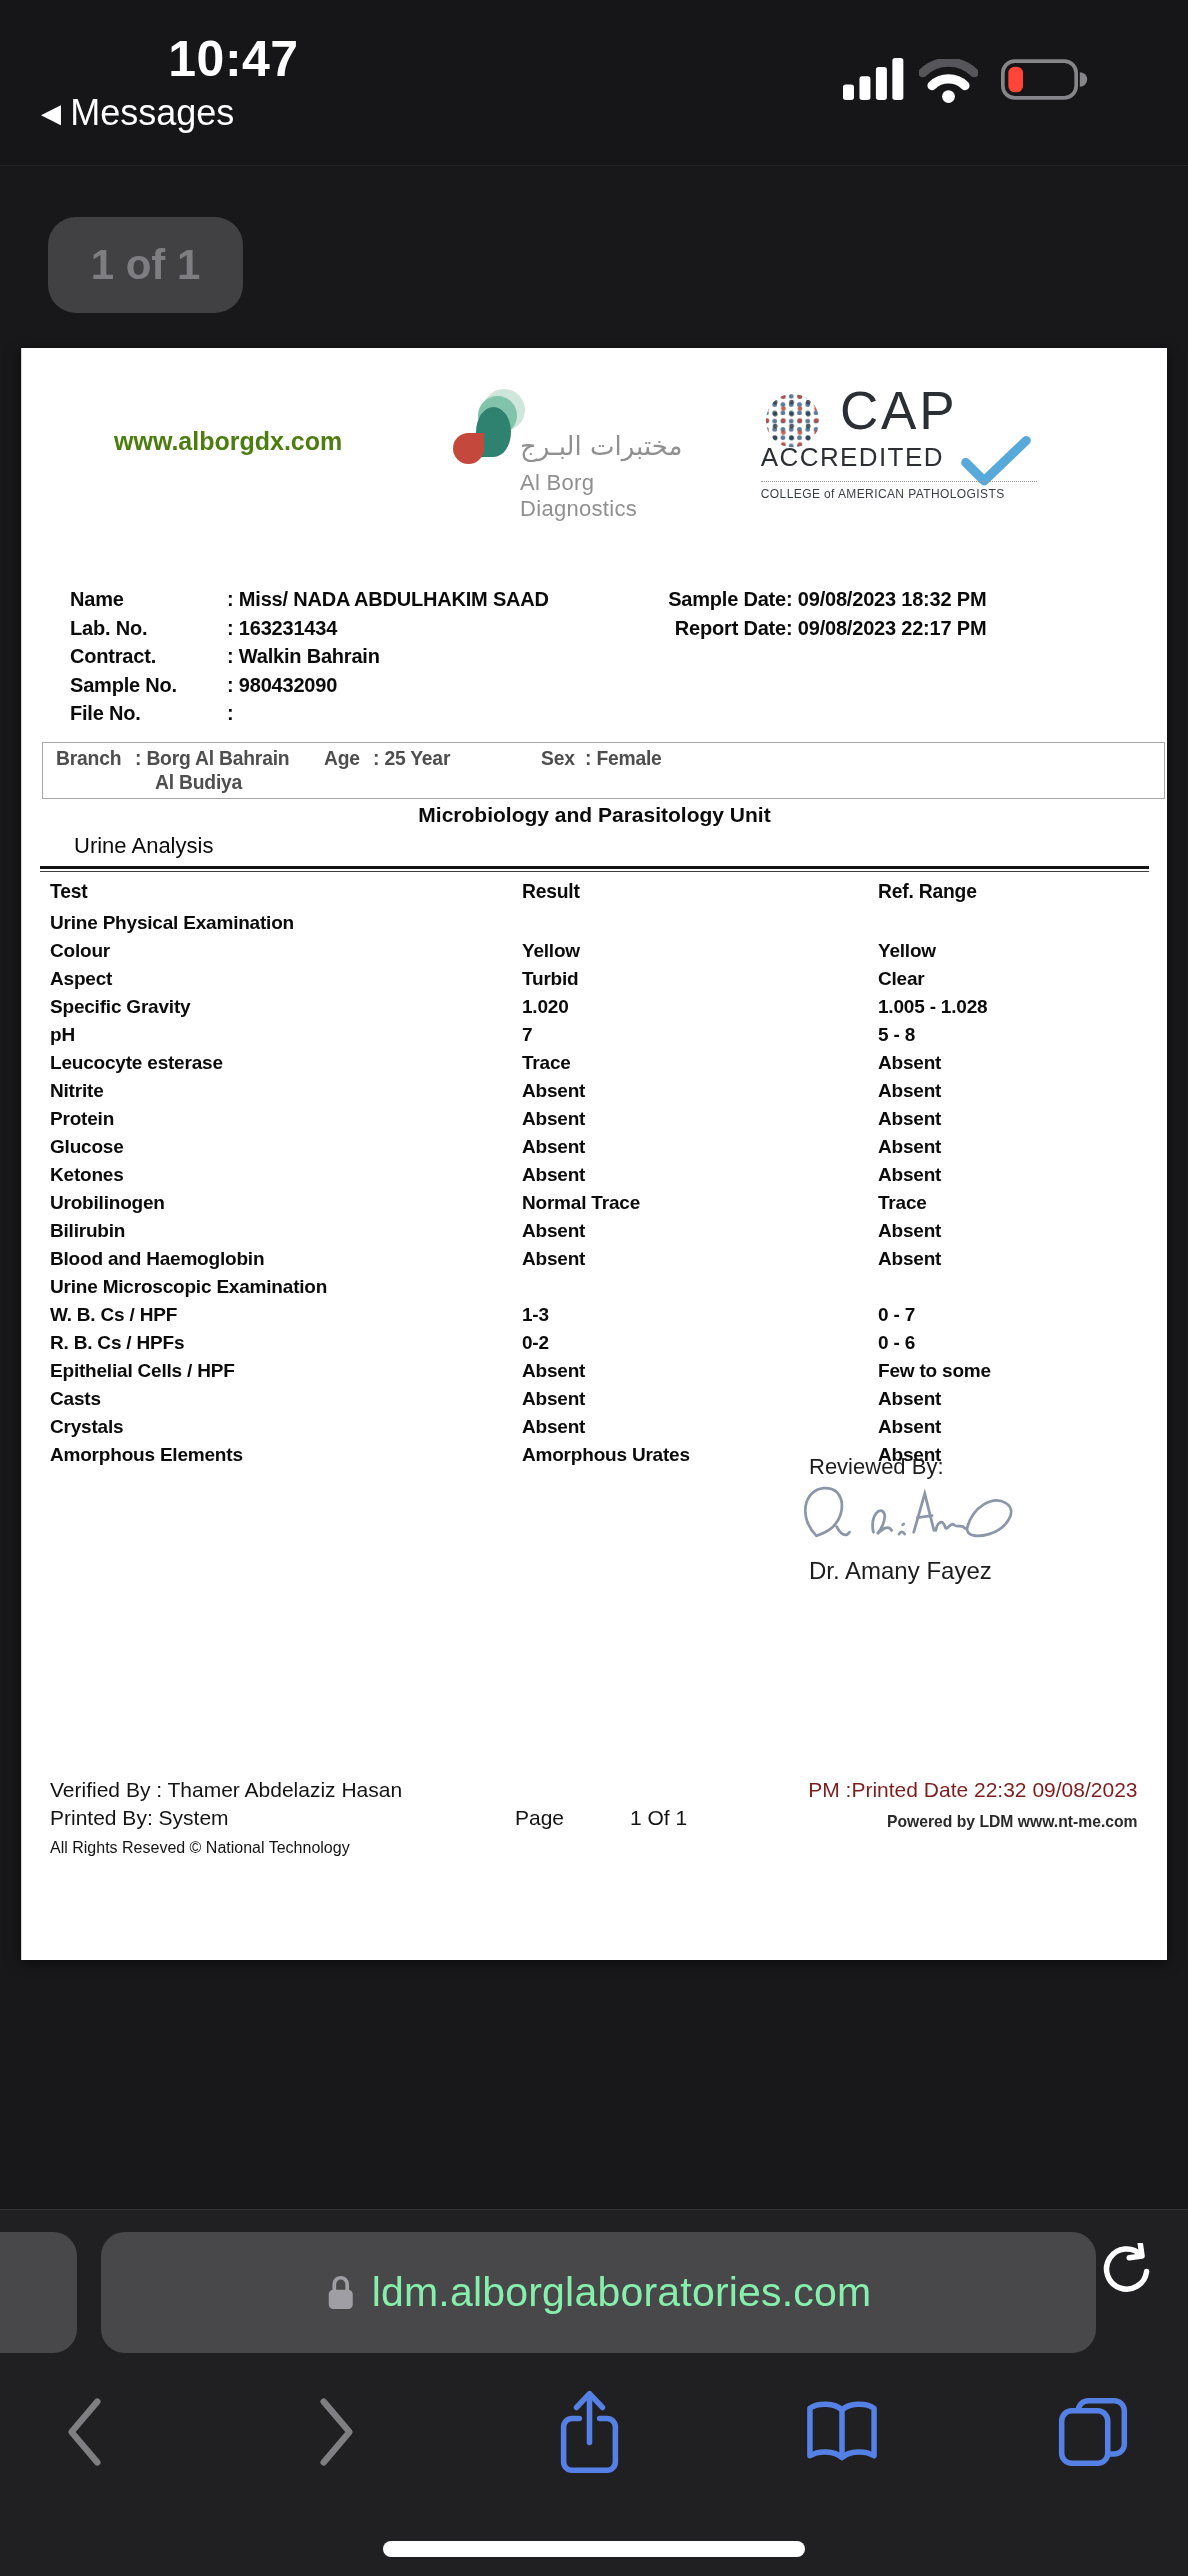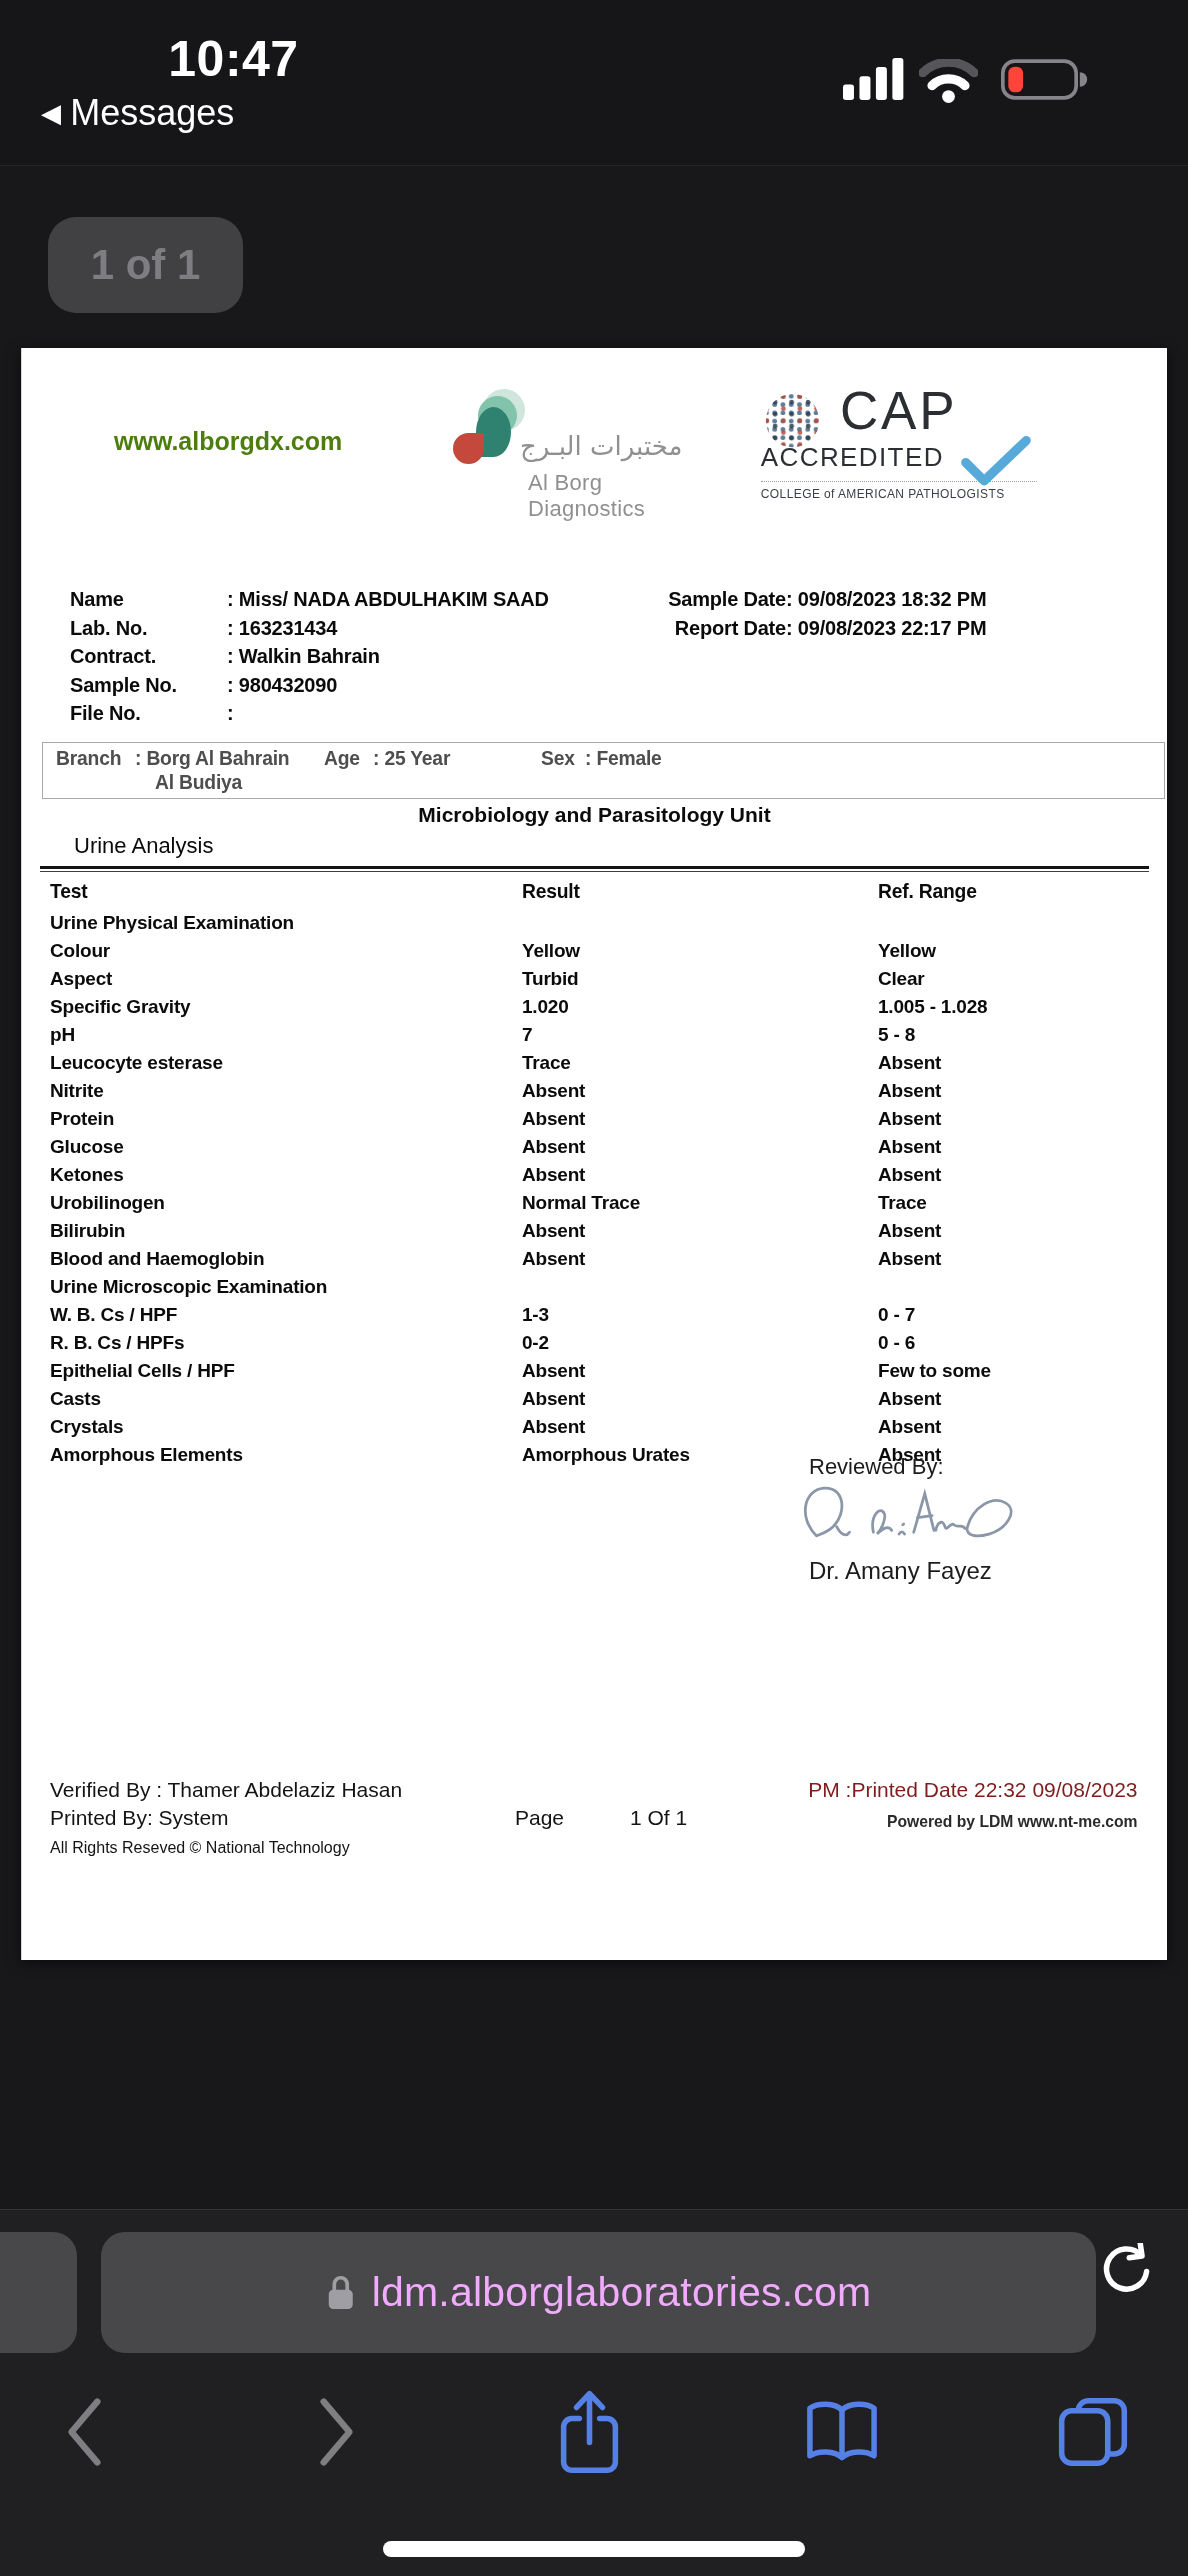--- a/index.html
+++ b/index.html
@@ -24,21 +24,21 @@
          box-shadow:0 2.8px 13px rgba(0,0,0,.55); border-left:0.9px solid #d6d6d6; color:#0b0b0b; }
   .doc .b { font-weight:700; letter-spacing:-0.2px; }
   .website { position:absolute; left:92px; top:79px; font-size:25px; font-weight:700; color:#4d7c0f; }
   
   .alborg { position:absolute; left:424px; top:37px; width:258px; height:115px; }
   .ab-pale { position:absolute; left:37px; top:3.7px;  width:42px; height:42px; border-radius:50%; background:#cfe6dc; }
   .ab-mid  { position:absolute; left:32px; top:11px; width:39px; height:39px; border-radius:50%; background:#82c3ac; }
   .ab-teal { position:absolute; left:30px; top:22px; width:35px; height:50px; border-radius:50% 50% 50% 0; background:#2f8170; }
   .ab-red  { position:absolute; left:7.4px;  top:48px; width:31px; height:31px; border-radius:50% 0 50% 50%; background:#c4483b; }
   .ab-ar   { position:absolute; left:74px; top:46px; width:166px; text-align:left; font-family:"DejaVu Sans",sans-serif; font-size:26px; color:#909090; direction:rtl; }
-  .ab-en   { position:absolute; left:74px; top:85px; font-size:22px; color:#909090; letter-spacing:0.3px;margin-left:8px; }
+  .ab-en   { position:absolute; left:74px; top:85px; font-size:22px; color:#909090; letter-spacing:0.3px; }
   
   .cap { position:absolute; left:737px; top:39px; width:304px; height:120px; color:#2b2e33; }
   .cap-dots { position:absolute; left:3.7px; top:5.5px; }
   .cap-word { position:absolute; left:81px; top:-7.4px; font-size:53px; font-weight:500; letter-spacing:2.8px; }
   .cap-acc  { position:absolute; left:1.8px; top:55px; font-size:26px; font-weight:400; letter-spacing:1.4px; }
   .cap-check{ position:absolute; left:201px; top:48px; }
   .cap-dotline { position:absolute; left:1.8px; top:94px; width:276px; border-top:1.8px dotted #9a9a9a; }
   .cap-college { position:absolute; left:1.8px; top:100px; font-size:12px; letter-spacing:0.4px; color:#3a3f47; }
   
   .pfields { position:absolute; left:48px; top:240px; }
@@ -70,21 +70,21 @@
   .f-rights   { position:absolute; left:28px; top:1491px; font-size:16px; color:#141414; }
   .f-page     { position:absolute; left:493px; top:1458px; font-size:21px; color:#141414; }
   .f-pageval  { position:absolute; left:608px; top:1458px; font-size:21px; color:#141414; }
   .f-pdate    { position:absolute; right:29.5px; top:1430px; font-size:21px; color:#7f1d1d; }
   .f-powered  { position:absolute; right:29.5px; top:1465px; font-size:15.7px; font-weight:700; color:#2a2a2a; }
   
   .toolbar { position:absolute; left:0; top:2209px; width:1188px; height:367px; background:#202022; border-top:0.9px solid #343436; }
   .tab-stub { position:absolute; left:0; top:22px; width:77px; height:121px; background:#48484b; border-radius:0 24px 24px 0; }
   .url-bar  { position:absolute; left:101px; top:22px; width:995px; height:121px; background:#48484b; border-radius:24px;
               display:flex; align-items:center; justify-content:center; gap:16.6px; }
-  .url-text { color:#f0abfc; font-size:41px; font-weight:400; letter-spacing:0.2px; }
+  .url-text { color:#86efac; font-size:41px; font-weight:400; letter-spacing:0.2px; }
   .reload { position:absolute; right:35px; top:33px; }
   .navrow { position:absolute; left:0; top:166px; width:1188px; height:111px; }
   .navbtn { position:absolute; top:0; height:111px; display:flex; align-items:center; justify-content:center; }
   .nb-back { left:46px; width:74px; } .nb-fwd { left:300px; width:74px; }
   .nb-share { left:548px; width:83px; } .nb-book { left:800px; width:83px; } .nb-tabs { left:1054px; width:78px; }
   .home-indicator { position:absolute; left:383px; top:331px; width:422px; height:15.7px; border-radius:8.3px; background:#ffffff; }
 </style>
 </head>
 <body>
 

